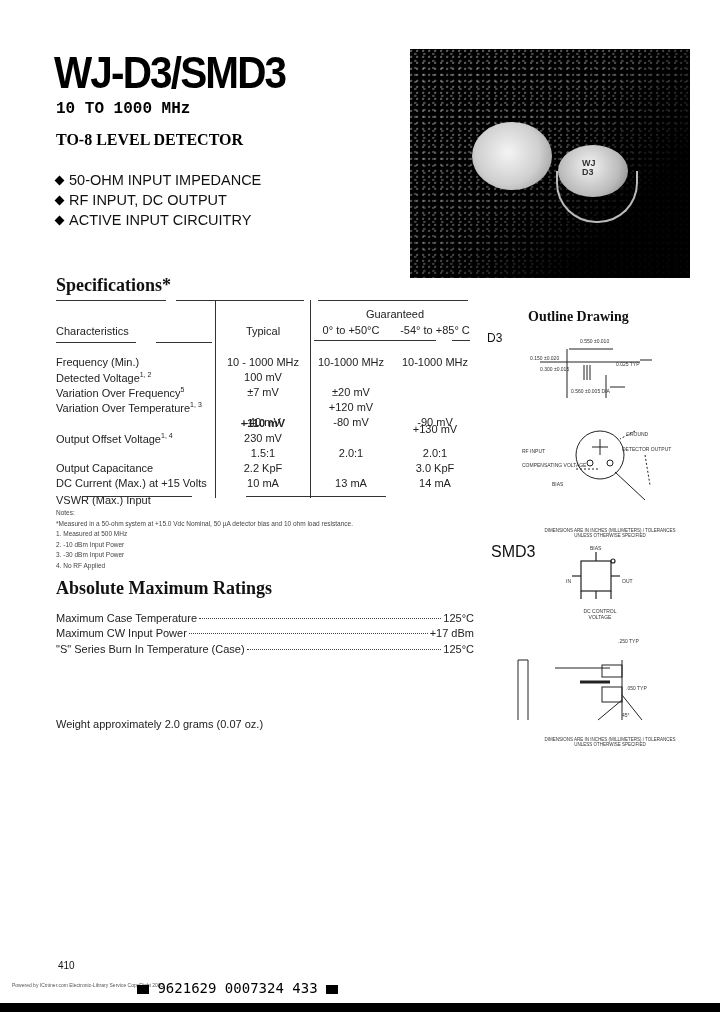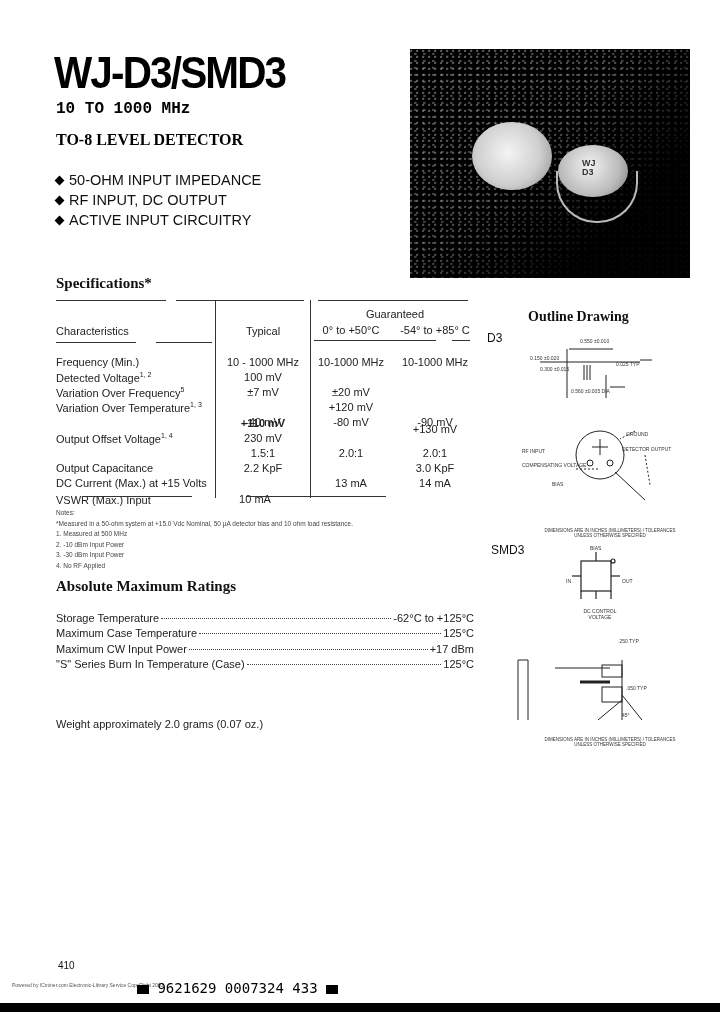--- a/index.html
+++ b/index.html
@@ -12,37 +12,37 @@
   .photo { left:410px; top:49px; width:280px; height:229px; background:#000; overflow:hidden; }
   .photo .noise { position:absolute; inset:0; background-image:
      radial-gradient(circle at 20% 30%, rgba(255,255,255,0.35) 1px, transparent 1.5px),
      radial-gradient(circle at 60% 70%, rgba(255,255,255,0.3) 1px, transparent 1.5px);
      background-size:6px 6px, 9px 7px; }
   .photo .fade { position:absolute; inset:0; background:linear-gradient(135deg, rgba(0,0,0,0) 0%, rgba(0,0,0,0.2) 45%, rgba(0,0,0,0.95) 75%); }
   .can1 { position:absolute; left:62px; top:73px; width:80px; height:68px; border-radius:50%; background:radial-gradient(circle at 45% 45%, #f4f4f4 0%, #cfcfcf 55%, #888 100%); }
   .can2 { position:absolute; left:148px; top:96px; width:70px; height:52px; border-radius:50%; background:radial-gradient(circle at 45% 40%, #f2f2f2 0%, #bbb 60%, #777 100%); z-index:2; }
   .can2body { position:absolute; left:146px; top:122px; width:78px; height:50px; border-radius:0 0 40px 40px; border:2px solid #bbb; border-top:none; }
   .can2 .lbl { position:absolute; left:24px; top:14px; font-size:9px; font-weight:bold; color:#333; line-height:9px; }
-  .section-h { left:56px; font-family:"Liberation Serif", serif; font-weight:bold; font-size:15px; color:#111; }
+  .section-h { left:56px; font-family:"Liberation Serif", serif; font-weight:bold; font-size:18px; color:#111; }
   .spec { left:56px; top:300px; width:420px; font-size:11px; color:#222; }
   .spec .hline { position:absolute; height:1px; background:#333; }
   .spec .vline { position:absolute; width:1px; background:#333; }
   .spec .cell { position:absolute; white-space:nowrap; }
   .spec .c { text-align:center; }
   sup { font-size:7px; }
   .notes { left:56px; top:508px; font-size:6.5px; color:#444; line-height:10.5px; }
   .amr { left:56px; top:612px; width:418px; font-size:11px; color:#222; }
   .amr .row { display:flex; align-items:baseline; height:15.3px; }
   .amr .lab { white-space:nowrap; }
   .amr .dots { flex:1; border-bottom:1px dotted #444; margin:0 2px; position:relative; top:-3px; }
   .amr .val { white-space:nowrap; }
   .weight { left:56px; top:718px; font-size:11px; color:#222; }
   .od-title { left:528px; top:309px; font-family:"Liberation Serif", serif; font-weight:bold; font-size:14px; color:#111; }
   .lbl-d3 { left:487px; top:331px; font-size:12px; color:#111; }
-  .lbl-smd3 { left:491px; top:543px; font-size:12px; color:#111; }
+  .lbl-smd3 { left:491px; top:543px; font-size:16px; color:#111; }
   .tiny { font-size:5px; color:#333; font-family:"Liberation Sans", sans-serif; white-space:nowrap; }
   .page-num { left:58px; top:960px; font-size:10px; color:#111; }
   .footer-credit { left:12px; top:982px; font-size:5px; color:#555; white-space:nowrap; }
   .barcode { left:92px; top:980px; font-family:"DejaVu Sans Mono", monospace; font-size:14px; color:#000; letter-spacing:0px; white-space:nowrap;padding-left:45px; }
   .barblk { display:inline-block; width:12px; height:9px; background:#000; vertical-align:middle; }
   .bottombar { left:0; top:1003px; width:720px; height:9px; background:#000; }
 </style>
 </head>
 <body>
 
@@ -121,45 +121,40 @@
     <div class="cell c" style="left:255px; width:80px; top:147px;">2.0:1</div>
     <div class="cell c" style="left:336px; width:86px; top:147px;">2.0:1</div>
   </div>
   <div>
     <div class="cell" style="left:0; top:162px;"><span>Output Capacitance</span></div>
     <div class="cell c" style="left:160px; width:94px; top:162px;">2.2 KpF</div>
     <div class="cell c" style="left:336px; width:86px; top:162px;">3.0 KpF</div>
   </div>
   <div>
     <div class="cell" style="left:0; top:177px;"><span>DC Current (Max.) at +15 Volts</span></div>
-    <div class="cell c" style="left:152px; width:94px; top:177px;margin-top:16px;">10 mA</div>
+    <div class="cell c" style="left:160px; width:94px; top:177px;">10 mA</div>
     <div class="cell c" style="left:255px; width:80px; top:177px;">13 mA</div>
     <div class="cell c" style="left:336px; width:86px; top:177px;">14 mA</div>
   </div>
 
   <div class="hline" style="left:26px; top:196px; width:110px;"></div>
   <div class="hline" style="left:190px; top:196px; width:140px;"></div>
 </div>
 
 <div class="abs notes">
   <div>Notes:</div>
   <div>*Measured in a 50-ohm system at +15.0 Vdc Nominal, 50 µA detector bias and 10 ohm load resistance.</div>
   <div>1. Measured at 500 MHz</div>
   <div>2. -10 dBm Input Power</div>
   <div>3. -30 dBm Input Power</div>
   <div>4. No RF Applied</div>
 </div>
 
 <div class="abs section-h" style="top:578px;">Absolute Maximum Ratings</div>
 <div class="abs amr">
-  <div class="row">
-      <span class="lab">Storage Temperature</span>
-      <span class="dots"></span>
-      <span class="val">-62°C to +125°C</span>
-    </div>
   <div class="row">
       <span class="lab">Maximum Case Temperature</span>
       <span class="dots"></span>
       <span class="val">125°C</span>
     </div>
   <div class="row">
       <span class="lab">Maximum CW Input Power</span>
       <span class="dots"></span>
       <span class="val">+17 dBm</span>
     </div>

